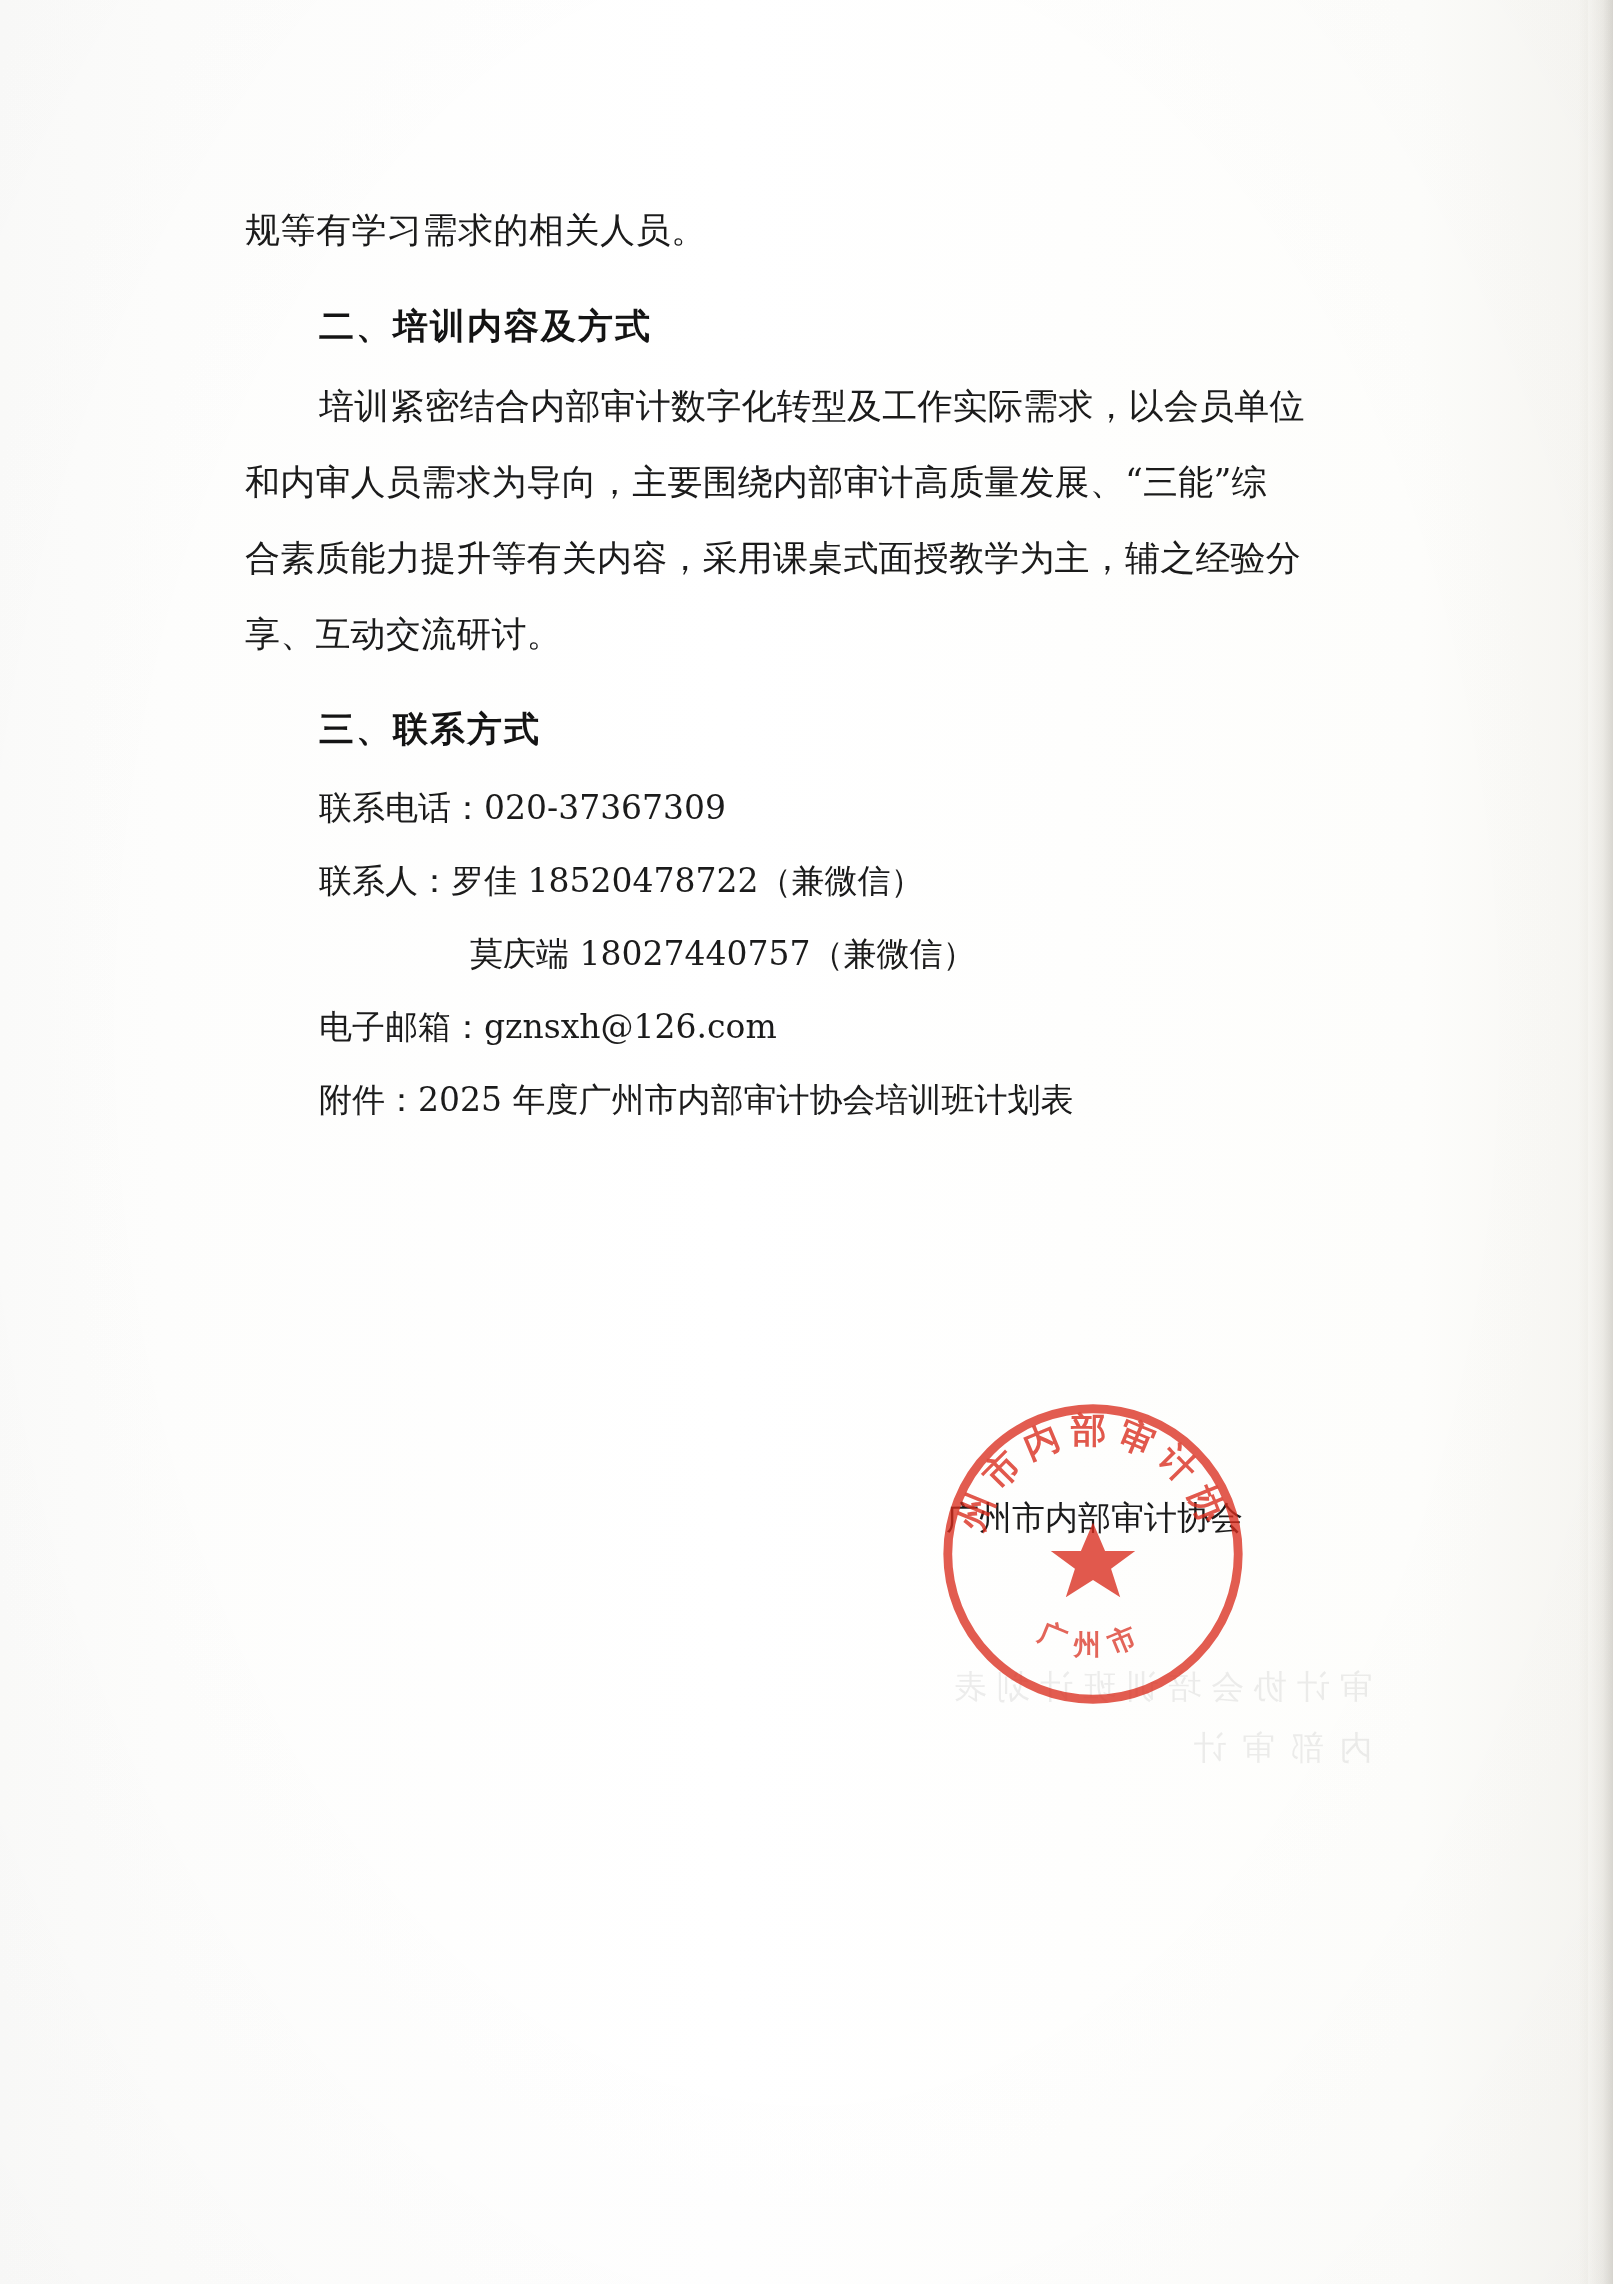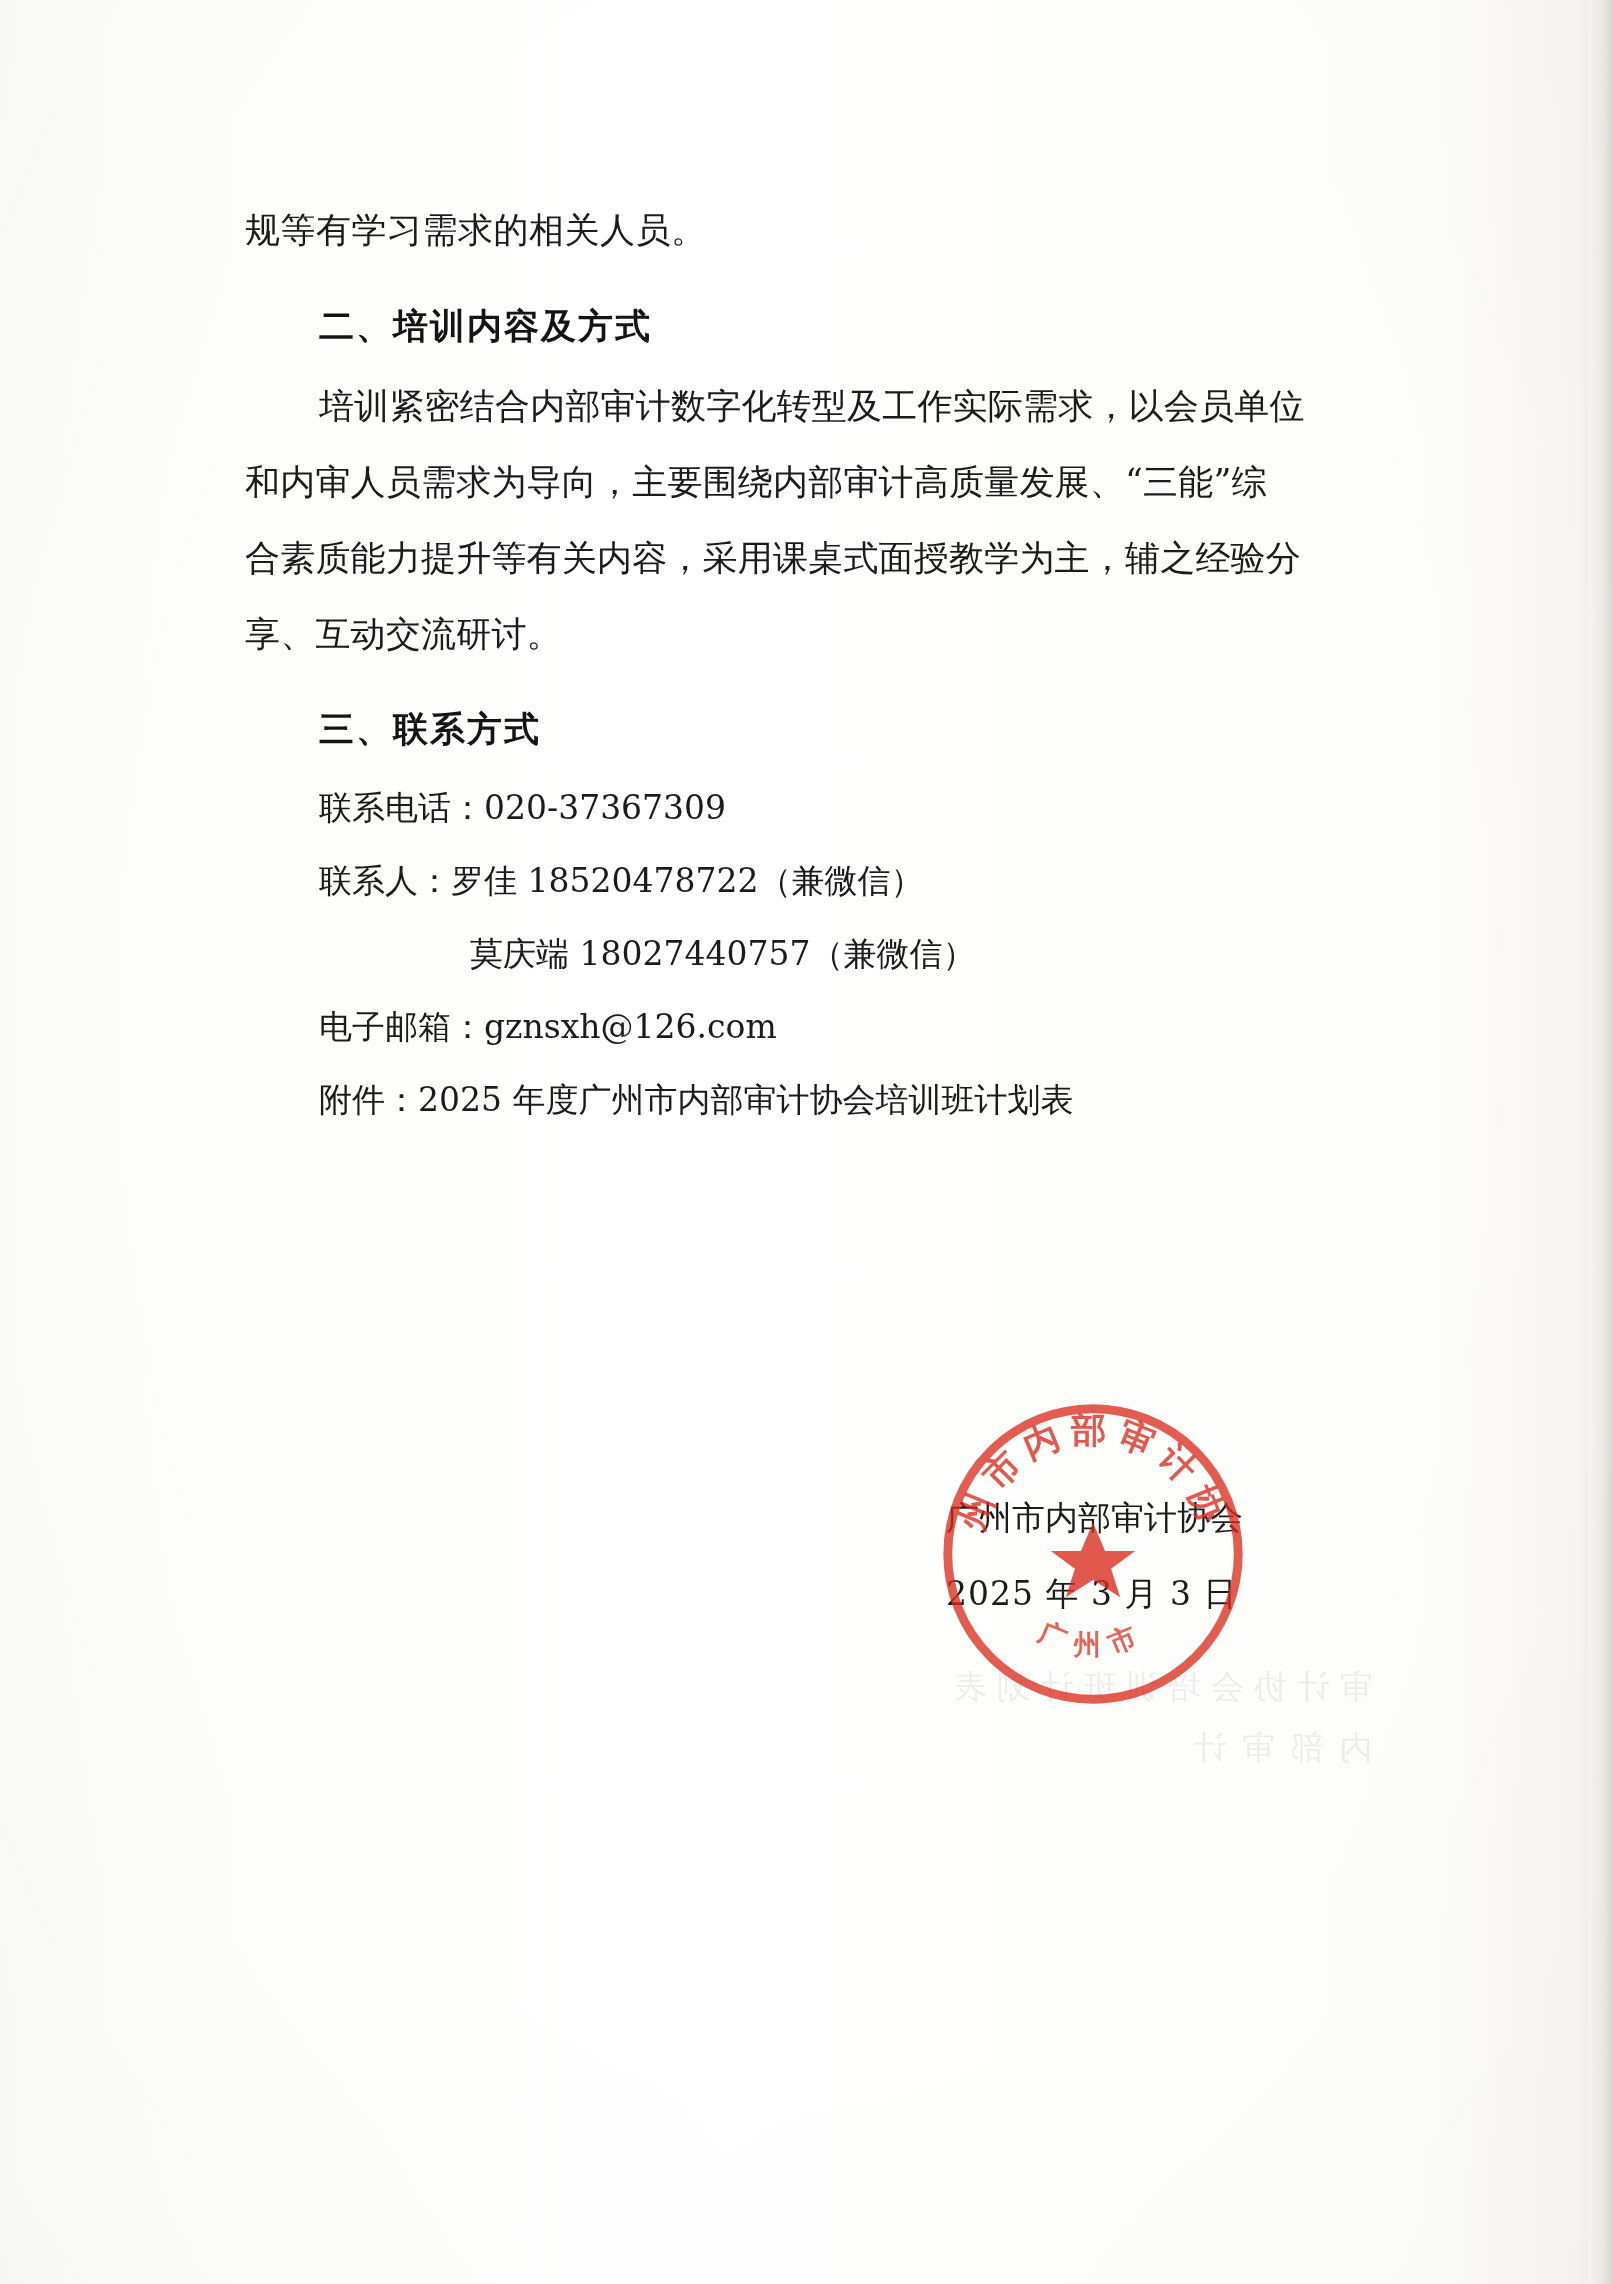--- a/index.html
+++ b/index.html
@@ -164,21 +164,20 @@
     <div class="contact-line sub"><span>莫庆端 18027440757（兼微信）</span></div>
 
     <div class="contact-line"><span>电子邮箱：</span><span>gznsxh@126.com</span></div>
 
     <div class="contact-line"><span>附件：</span><span>2025 年度广州市内部审计协会培训班计划表</span></div>
 
   </div>
 
   <div class="sign-block">
     <div>广州市内部审计协会</div>
-    <div class="sign-date">2025 年 3 月 3 日</div>
   </div>
 
   <div class="seal">
     <svg viewBox="0 0 320 320" width="314" height="314" xmlns="http://www.w3.org/2000/svg">
       <defs>
         <path id="sealTopArc" d="M 46,160 A 114,114 0 0 1 274,160"></path>
         <path id="sealBotArc" d="M 58,160 A 102,102 0 0 0 262,160"></path>
       </defs>
       <circle cx="160" cy="160" r="148" fill="none" stroke="#d92b1c" stroke-width="9" opacity="0.9"></circle>
       <text font-family="'DejaVu Serif','Liberation Serif',serif" font-size="36" font-weight="bold" fill="#d92b1c" letter-spacing="9" opacity="0.92">

